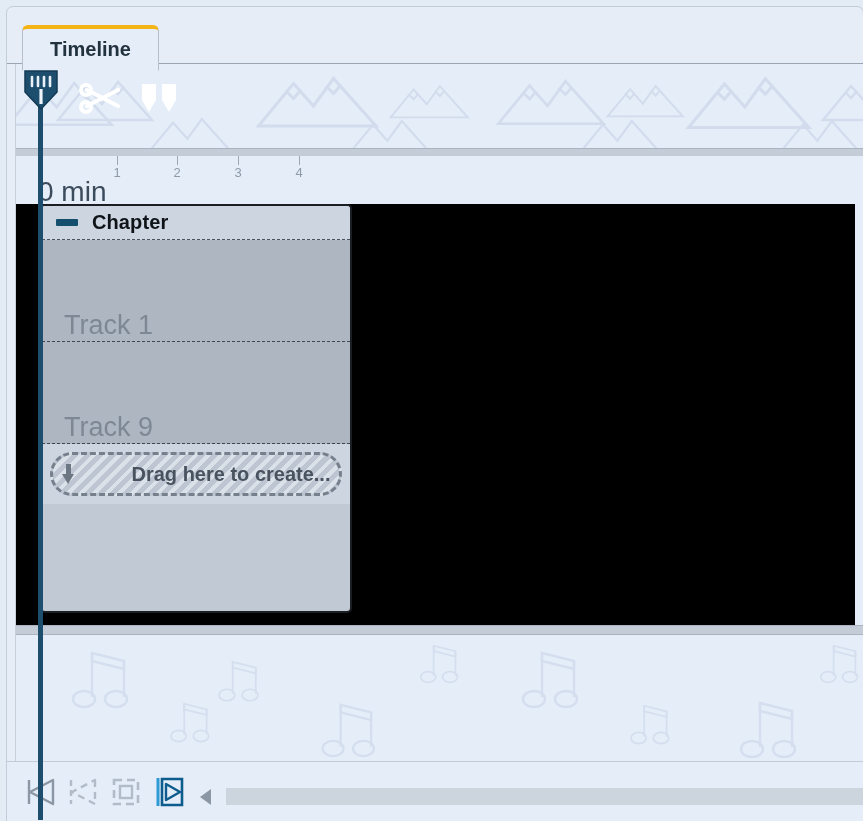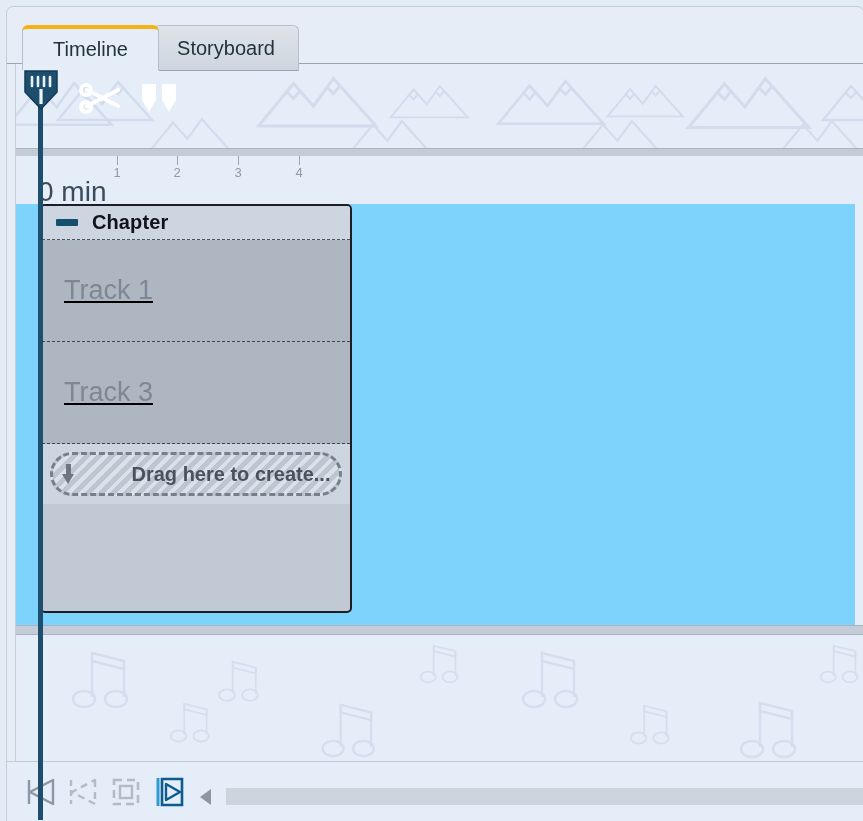--- a/index.html
+++ b/index.html
@@ -28,20 +28,21 @@
     position:absolute;left:7px;top:7px;right:0;height:64px;
   }
   .tab{
     position:absolute;top:18px;height:46px;
     box-sizing:border-box;
     display:flex;align-items:center;justify-content:center;
     font-size:20px;color:#23333f;
     border:1px solid #b6c0cc;
     border-radius:6px 6px 0 0;
     user-select:none;
+    font-weight:bold;
   }
   .tab.active{
     left:15px;width:137px;
     background:#e4edf8;
     border-top:4px solid #f5b416;
     border-bottom:1px solid #e4edf8;
     z-index:3;
     color:#22323e;
   }
   .tab.inactive{
@@ -92,21 +93,21 @@
     transform:translateX(-50%);
   }
   .minlabel{
     position:absolute;left:22px;top:20px;
     font-size:28px;color:#3c4c5c;white-space:nowrap;
   }
 
   
   .chapter-area{
     position:absolute;left:0;right:8px;top:140px;height:421px;
-    background:#7dd3fc;
+    background:#000000;
     padding-left:8px;
   }
 
   
   .chapter-panel{
     position:absolute;left:24px;top:0px;width:312px;height:409px;
     background:#c0c9d4;
     border:2px solid #1b1f24;
     border-radius:5px;
     box-sizing:border-box;
@@ -123,24 +124,23 @@
     width:22px;height:7px;background:#14506e;border-radius:1px;
     margin-left:14px;margin-right:14px;flex:none;
   }
   .chapter-title{
     font-size:20px;font-weight:bold;color:#101418;
     letter-spacing:.1px;
   }
   .track{
     position:relative;height:102px;
     background:#adb6c1;
-    display:flex;align-items:center;
+    display:flex;align-items:flex-end;
     border-bottom:1px dashed #3e4854;
     box-sizing:border-box;
-    text-decoration:underline;
   }
   .track:last-of-type{border-bottom:1px dashed #3e4854;}
   .track-label{
     margin-left:22px;font-size:27px;color:#7e8894;
   }
   .dropzone-wrap{
     position:relative;height:60px;background:#ccd5e0;
     display:flex;align-items:center;justify-content:center;
     box-sizing:border-box;
   }
@@ -205,23 +205,20 @@
   .toolbar-icons{position:absolute;left:30px;top:72px;z-index:30;}
 </style>
 </head>
 <body>
 
 <div id="app">
   <div class="outer-frame"></div>
 
   <div class="tabline"></div>
   <div class="tabstrip">
-    <div class="tab inactive">
-      <span>Storyboard</span>
-    </div>
     <div class="tab active">
       <span>Timeline</span>
     </div>
   </div>
 
   <div class="timeline-body">
 
     <div class="band band-video">
       <svg width="860" height="84" viewBox="0 0 860 84">
         <g fill="none" stroke="#d2dced" stroke-width="2.4">
@@ -298,21 +295,21 @@
       <div class="chapter-panel">
         <div class="chapter-head">
           <div class="collapse-icon"></div>
           <div class="chapter-title">Chapter</div>
         </div>
 
         <div class="track">
           <div class="track-label">Track 1</div>
         </div>
         <div class="track">
-          <div class="track-label">Track 3</div>
+          <div class="track-label">Track 9</div>
         </div>
 
         <div class="dropzone-wrap">
           <div class="dropzone">
             <div class="dz-arrow">
               <div class="stem"></div>
                 <div class="head"></div>
             </div>
             <div class="dz-text">Drag here to create...</div>
           </div>

